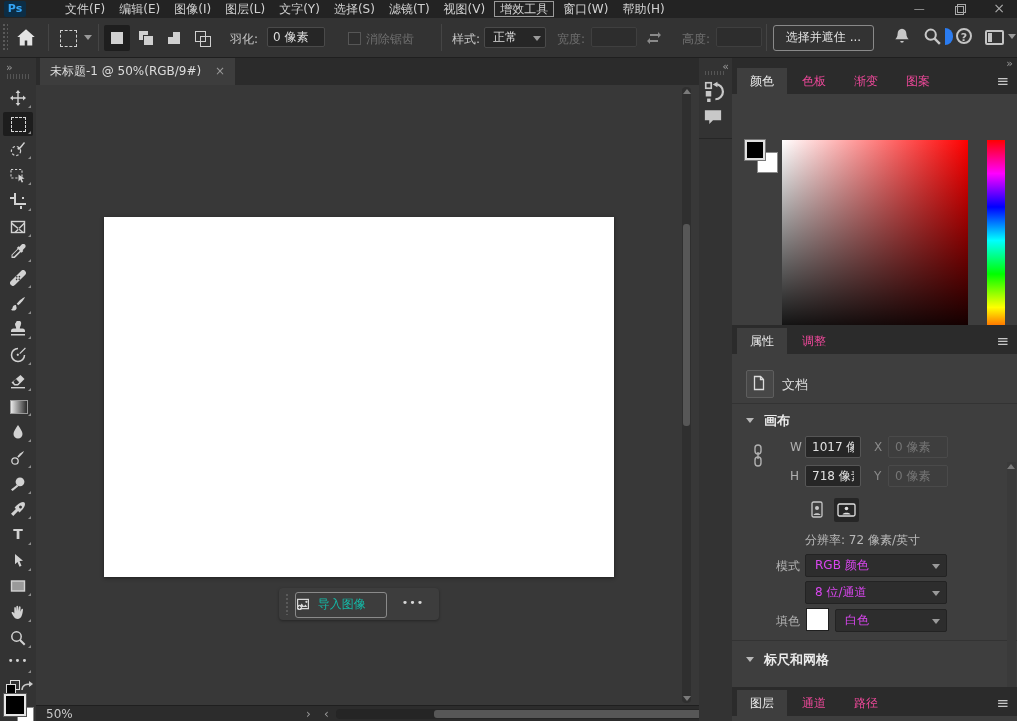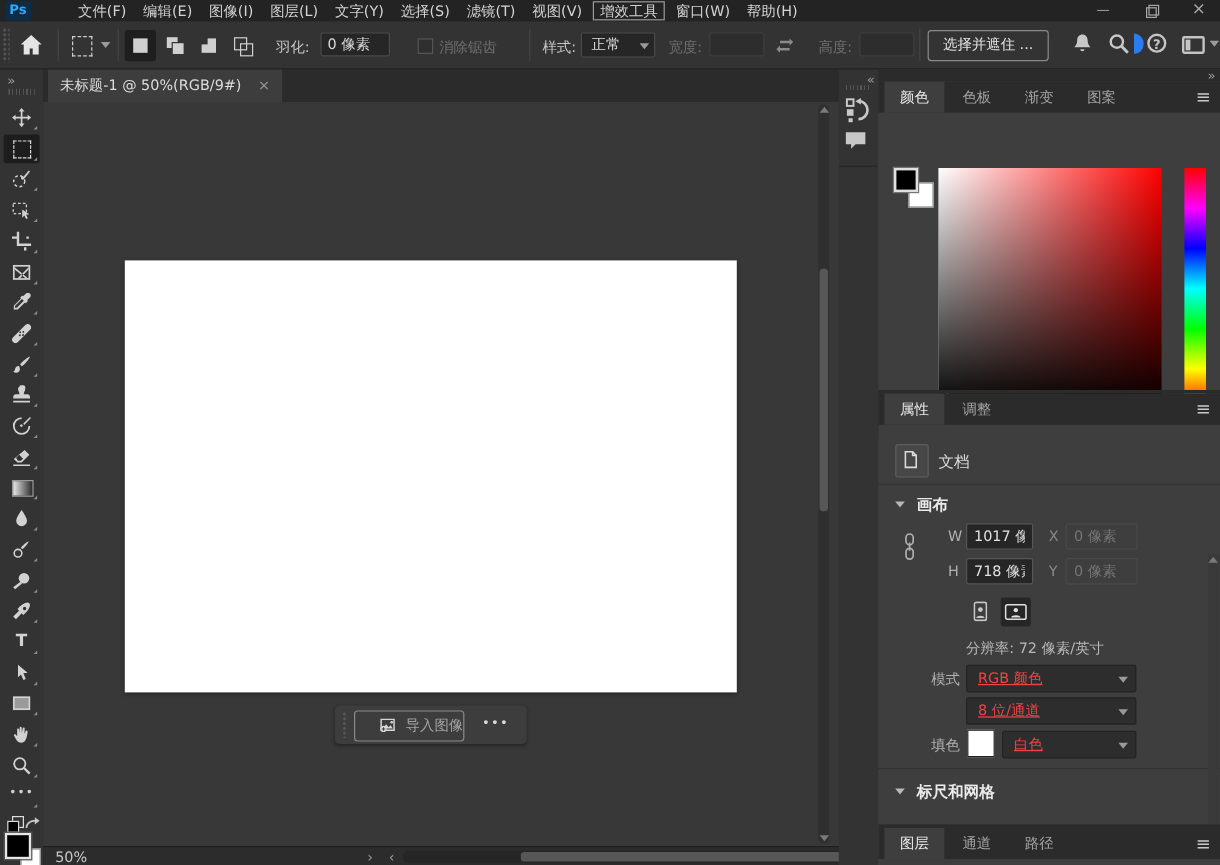--- a/index.html
+++ b/index.html
@@ -79,21 +79,21 @@
   #tabstrip{left:36px;top:58px;width:663px;height:27px;background:#2b2b2b;border-bottom:1px solid #262626;}
   #doctab{left:4px;top:0;height:27px;background:#3d3d3d;padding:0 10px;line-height:27px;color:#dcdcdc;}
   #doctab .close{color:#9a9a9a;margin-left:10px;font-size:12px;}
   
   #canvasarea{left:36px;top:85px;width:663px;height:620px;background:#383838;}
   #whitecanvas{left:68px;top:132px;width:510px;height:360px;background:#fff;box-shadow:0 1px 4px rgba(0,0,0,.45);}
   #importpill{left:243px;top:503px;width:160px;height:32px;background:#3d3d3d;border-radius:4px;
        box-shadow:0 1px 3px rgba(0,0,0,.35);}
   #pill-grip{left:6px;top:5px;width:5px;height:22px;}
   #import-btn{position:absolute;left:16px;top:4px;width:90px;height:24px;border:1px solid #8a8a8a;
-       border-radius:3px;color:#a3a3a3;line-height:22px;text-align:right;font-size:12px;}
+       border-radius:3px;color:#14b8a6;line-height:22px;text-align:left;font-size:12px;}
   #import-btn svg{vertical-align:-2px;margin-right:4px;}
   #pill-more{position:absolute;left:116px;top:4px;width:36px;height:24px;color:#d8d8d8;
        text-align:center;line-height:22px;letter-spacing:1px;font-size:11px;}
   #vscroll{left:646px;top:2px;width:9px;height:616px;background:#2f2f2f;border-radius:4px;}
   #vthumb{position:absolute;left:1px;top:137px;width:7px;height:202px;background:#575757;border-radius:3px;}
   .arr-up{width:0;height:0;border-left:4px solid transparent;border-right:4px solid transparent;border-bottom:5px solid #7a7a7a;}
   .arr-dn{width:0;height:0;border-left:4px solid transparent;border-right:4px solid transparent;border-top:5px solid #7a7a7a;}
   
   #statusbar{left:36px;top:705px;width:663px;height:16px;background:#2c2c2c;border-top:1px solid #1f1f1f;line-height:16px;}
   #status-zoom{left:10px;color:#c8c8c8;}
@@ -105,21 +105,21 @@
   
   #iconstrip{left:699px;top:58px;width:33px;height:663px;background:#333;border-right:1px solid #262626;}
   #strip-collapse{right:5px;top:2px;color:#9a9a9a;font-size:11px;letter-spacing:-2px;}
   #strip-grip{left:6px;top:13px;width:20px;height:4px;background-image:repeating-linear-gradient(to right,#555 0 1px,transparent 1px 3px);}
   .stripbtn{position:absolute;left:4px;width:25px;height:25px;}
   #strip-divider{left:0;top:80px;width:33px;height:1px;background:#262626;}
   
   #rightpanel{left:732px;top:58px;width:285px;height:663px;background:#3e3e3e;}
   .group-head{position:absolute;left:0;width:285px;height:10px;background:#2b2b2b;}
   .tabsrow{position:absolute;left:0;width:285px;height:26px;background:#2b2b2b;}
-  .ptab{position:absolute;top:0;height:26px;line-height:26px;padding:0 13px;color:#a3a3a3;}
+  .ptab{position:absolute;top:0;height:26px;line-height:26px;padding:0 13px;color:#ec4899;}
   .ptab.active{background:#3e3e3e;color:#ececec;}
   .burger{position:absolute;right:8px;color:#c8c8c8;font-size:15px;top:0;line-height:26px;}
   #panel-collapse{right:6px;top:-1px;color:#9a9a9a;font-size:11px;letter-spacing:-2px;}
   
   #satval{left:50px;top:46px;width:186px;height:201px;
        background-image:linear-gradient(to bottom,rgba(0,0,0,0),#000),linear-gradient(to right,#fff,#f00);}
   #satval-cursor{position:absolute;left:2px;top:188px;width:9px;height:9px;border:1.5px solid #fff;
        border-radius:50%;box-shadow:0 0 1px rgba(0,0,0,.8);}
   #huebar{left:255px;top:46px;width:18px;height:201px;
        background:linear-gradient(to bottom,#f00 0%,#f0f 16.7%,#00f 33.3%,#0ff 50%,#0f0 66.7%,#ff0 83.3%,#f00 100%);}
@@ -134,21 +134,21 @@
   #doc-label{left:50px;top:14px;color:#dcdcdc;font-size:13px;}
   .sec-chev{position:absolute;width:0;height:0;border-left:4px solid transparent;
        border-right:4px solid transparent;border-top:5px solid #b8b8b8;}
   .sec-title{position:absolute;color:#eaeaea;font-weight:bold;font-size:13px;}
   .flabel{position:absolute;color:#b0b0b0;}
   .flabel.dim{color:#8a8a8a;}
   .pinput{position:absolute;height:22px;background:#262626;border:1px solid #565656;border-radius:2px;
        color:#e0e0e0;font-size:12px;padding:0 6px;font-family:"DejaVu Sans",sans-serif;box-sizing:border-box;width:56px;}
   .pinput.disabled{background:transparent;border-color:#4a4a4a;color:#757575;}
   .pselect{position:absolute;height:23px;background:#2d2d2d;border:1px solid #232323;border-radius:2px;
-       color:#ef4444;line-height:21px;padding:0 20px 0 9px;box-sizing:border-box;width:142px;text-decoration:underline;}
+       color:#d946ef;line-height:21px;padding:0 20px 0 9px;box-sizing:border-box;width:142px;}
   .pselect .chev-down{position:absolute;right:6px;top:9px;}
   .orientbtn{position:absolute;top:0;width:25px;height:24px;border-radius:2px;}
   .orientbtn.active{background:#262626;}
   #fill-swatch{left:74px;top:0;width:21px;height:21px;background:#fff;border:1px solid #1f1f1f;}
   #props-scroll{right:1px;width:9px;background:#3a3a3a;}
   
 </style>
 </head>
 <body>
 

